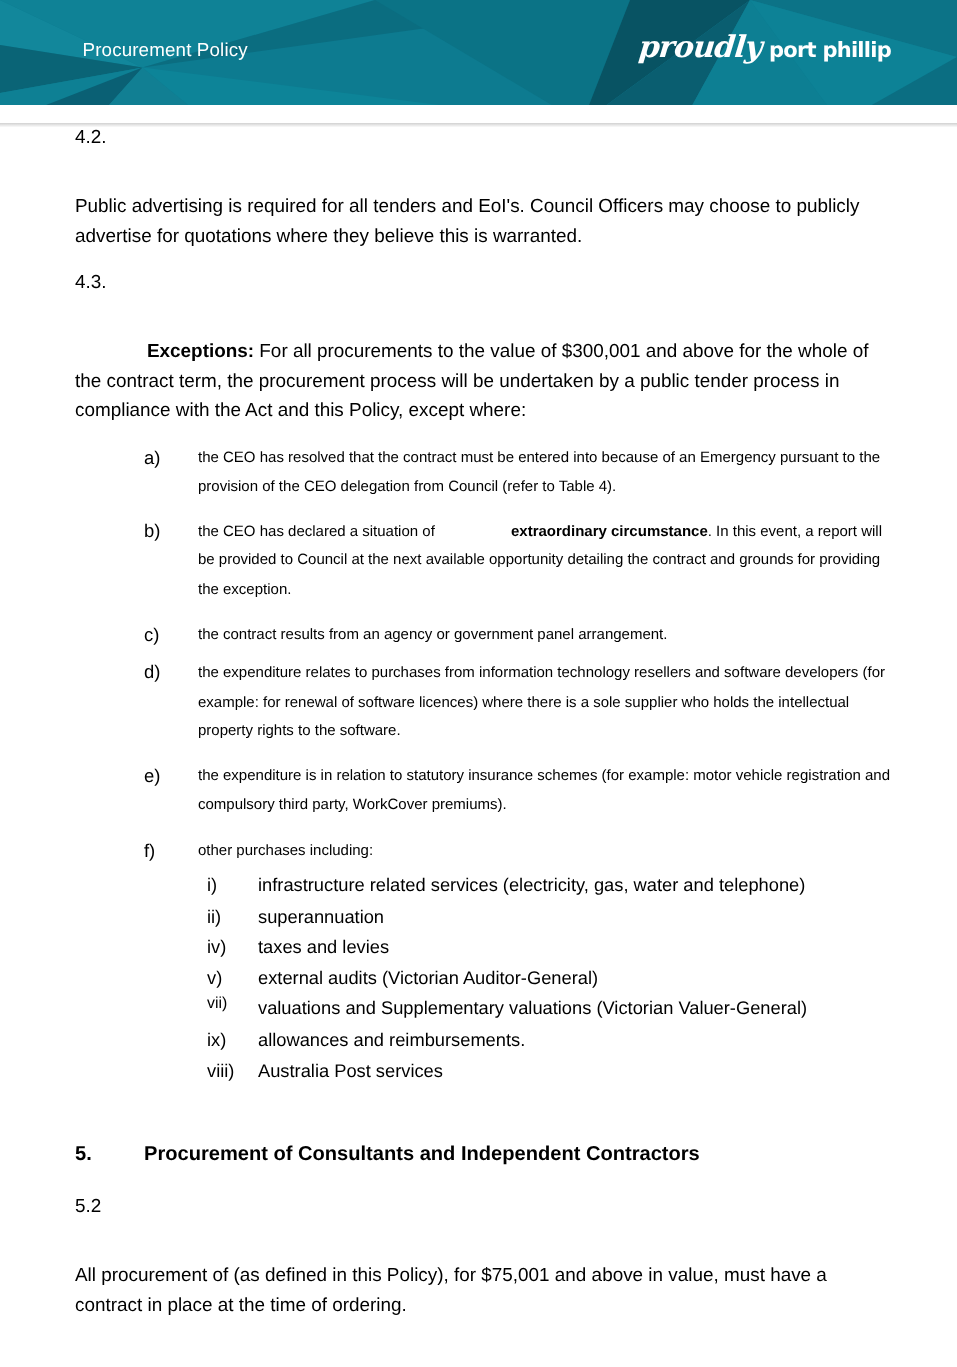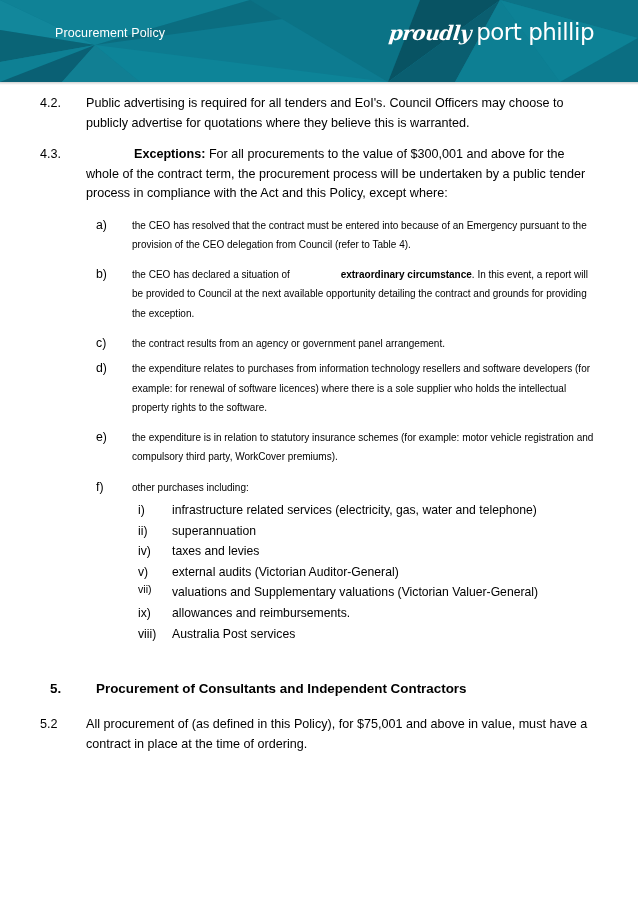--- a/index.html
+++ b/index.html
@@ -13,21 +13,21 @@
     position: relative;
     overflow: hidden;
     font-family: "Liberation Sans", sans-serif;
     color: #000000;
   }
 
   
   .banner {
     position: relative;
     width: 638px;
-    height: 82px;
+    height: 70px;
     overflow: hidden;
     background: #ef4444;
   }
   .banner svg {
     position: absolute;
     top: 0;
     left: 0;
     width: 638px;
     height: 82px;
     display: block;
@@ -56,22 +56,22 @@
     font-family: "DejaVu Serif", serif;
     font-style: italic;
     font-weight: 700;
     font-size: 20px;
     color: #ffffff;
     letter-spacing: -0.5px;
     transform: skewX(-6deg);
   }
   .logo-bold {
     font-family: "DejaVu Sans", sans-serif;
-    font-weight: 400;
-    font-size: 23px;
+    font-weight: 700;
+    font-size: 14px;
     color: #ffffff;
     letter-spacing: -0.5px;
   }
   .banner-shadow {
     position: absolute;
     left: 0;
     top: 82px;
     width: 638px;
     height: 3px;
     background: linear-gradient(to bottom, rgba(0,0,0,0.18), rgba(0,0,0,0));
@@ -85,22 +85,23 @@
   }
 
   .block {
     position: relative;
     display: flex;
     align-items: flex-start;
   }
 
   
   .lvl1 {
-    margin-left: 40px;
-    margin-right: 40px;
+    margin-left: 50px;
+    margin-right: 40px;
+    flex-direction: column;
   }
   .lvl1 .marker {
     flex: 0 0 46px;
     font-size: 12.6px;
     line-height: 19.5px;
   }
   .lvl1 .content {
     flex: 1 1 auto;
     font-size: 12.6px;
     line-height: 19.5px;

